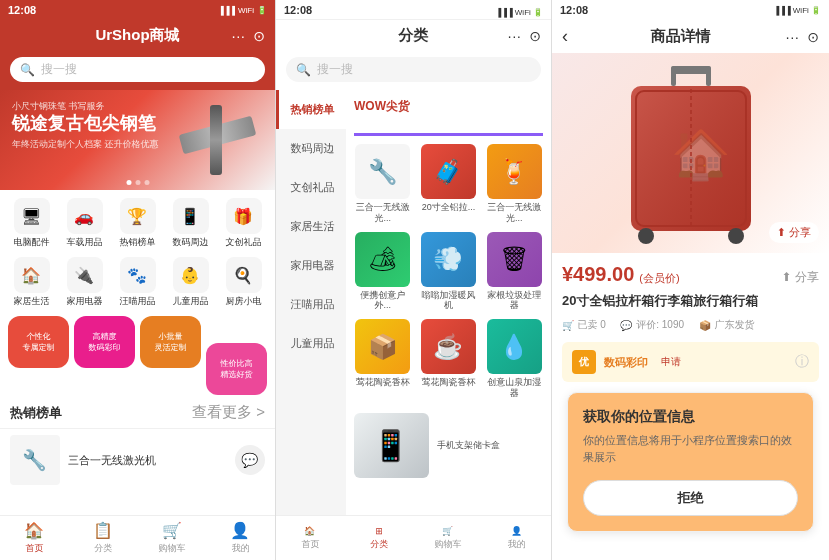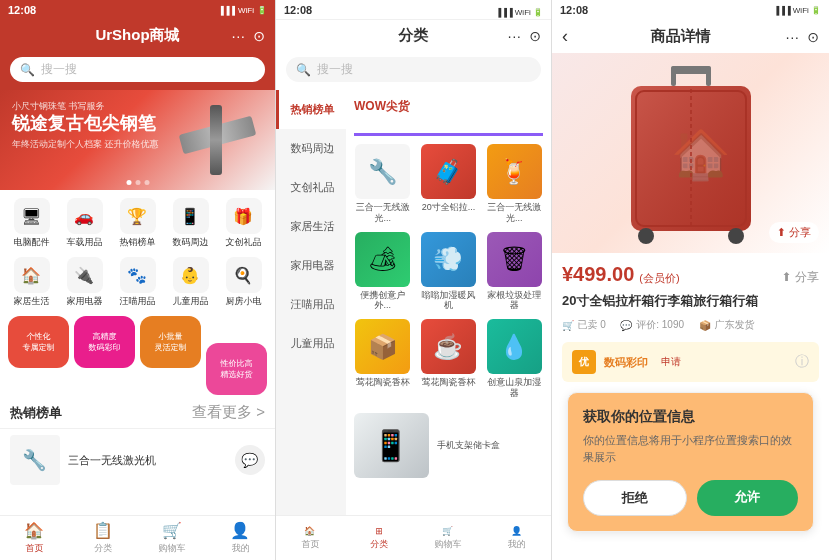--- a/index.html
+++ b/index.html
@@ -929,17 +929,16 @@
       </span>
       <span style="font-size:10px;color:#c0392b;margin-left:5px;">申请</span>
       <span style="margin-left:auto;font-size:14px;color:#ccc;">ⓘ</span>
     </div>
 
     <div class="permission-modal">
       <div class="permission-title">获取你的位置信息</div>
       <div class="permission-desc">你的位置信息将用于小程序位置搜索口的效果展示</div>
       <div class="permission-buttons">
         <div class="btn-deny">拒绝</div>
-        <div class="btn-allow">允许</div>
       </div>
     </div>
   </div>
 </div>
 
 </body></html>

